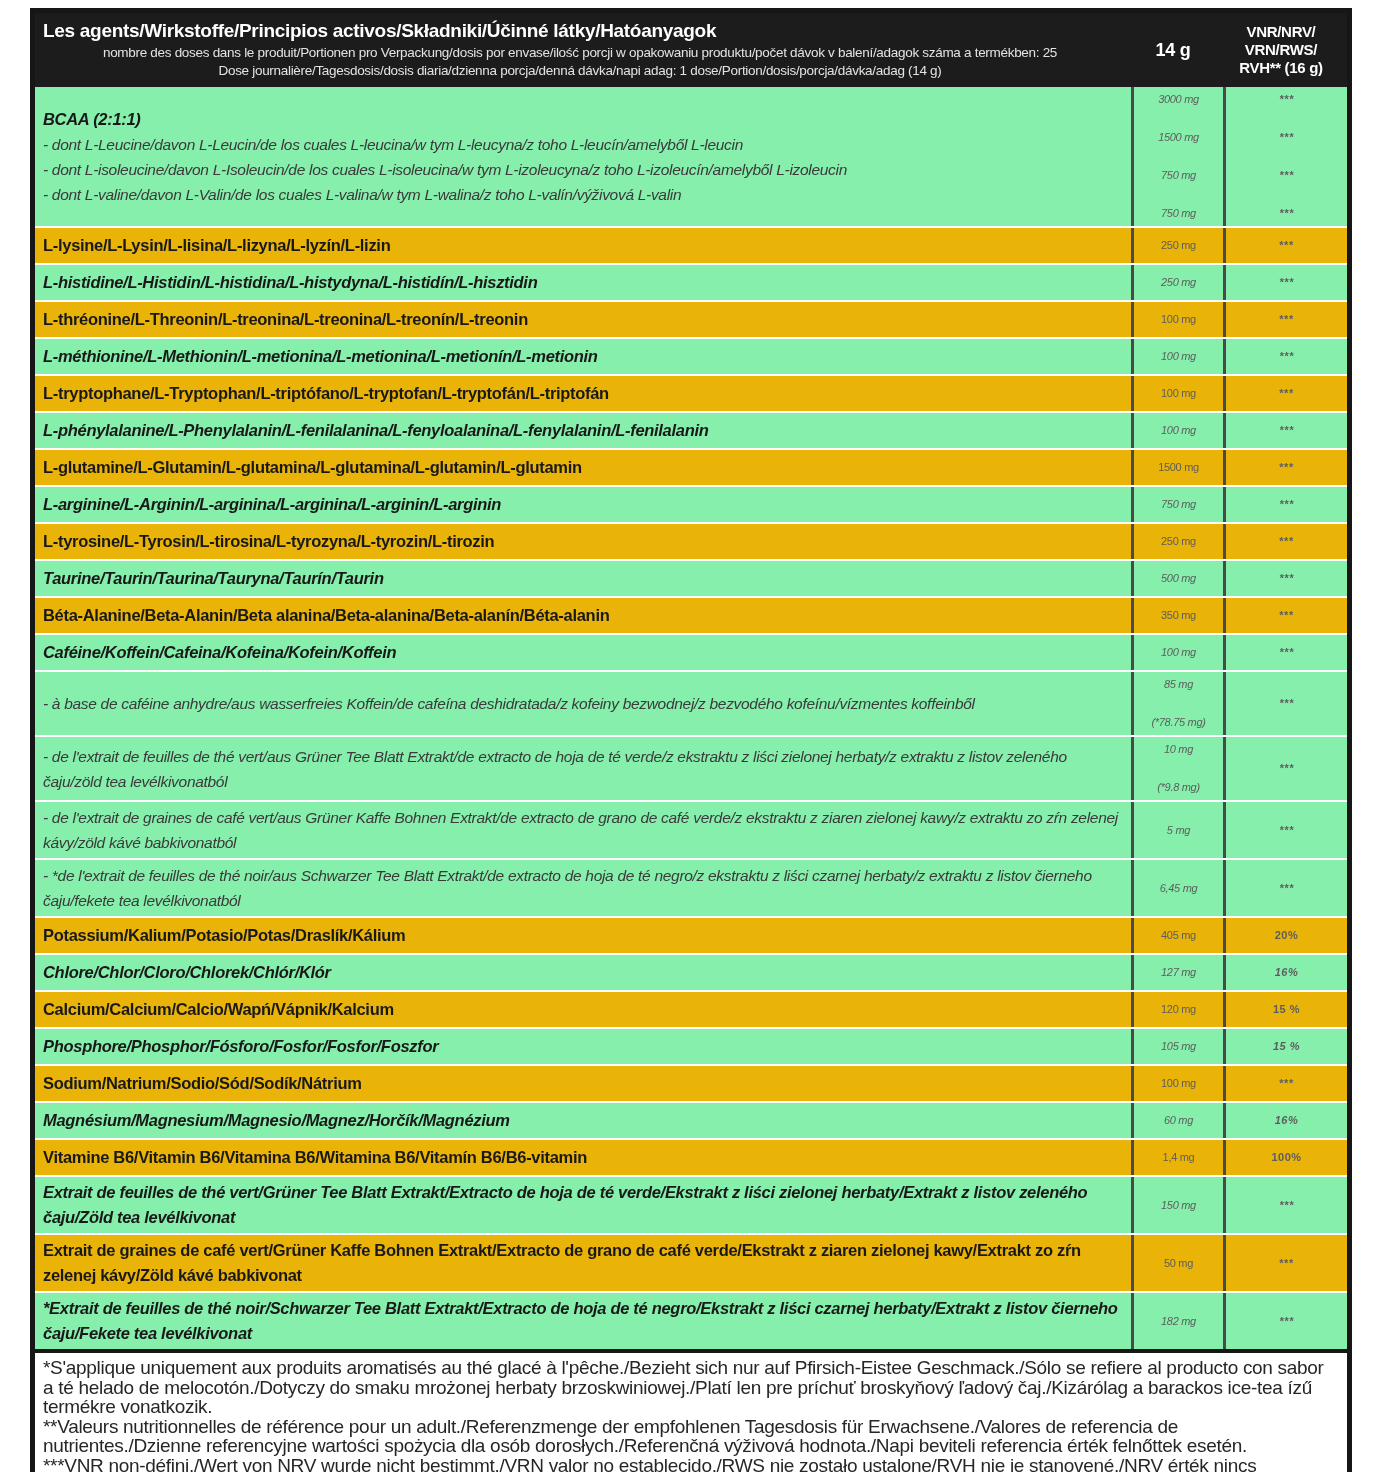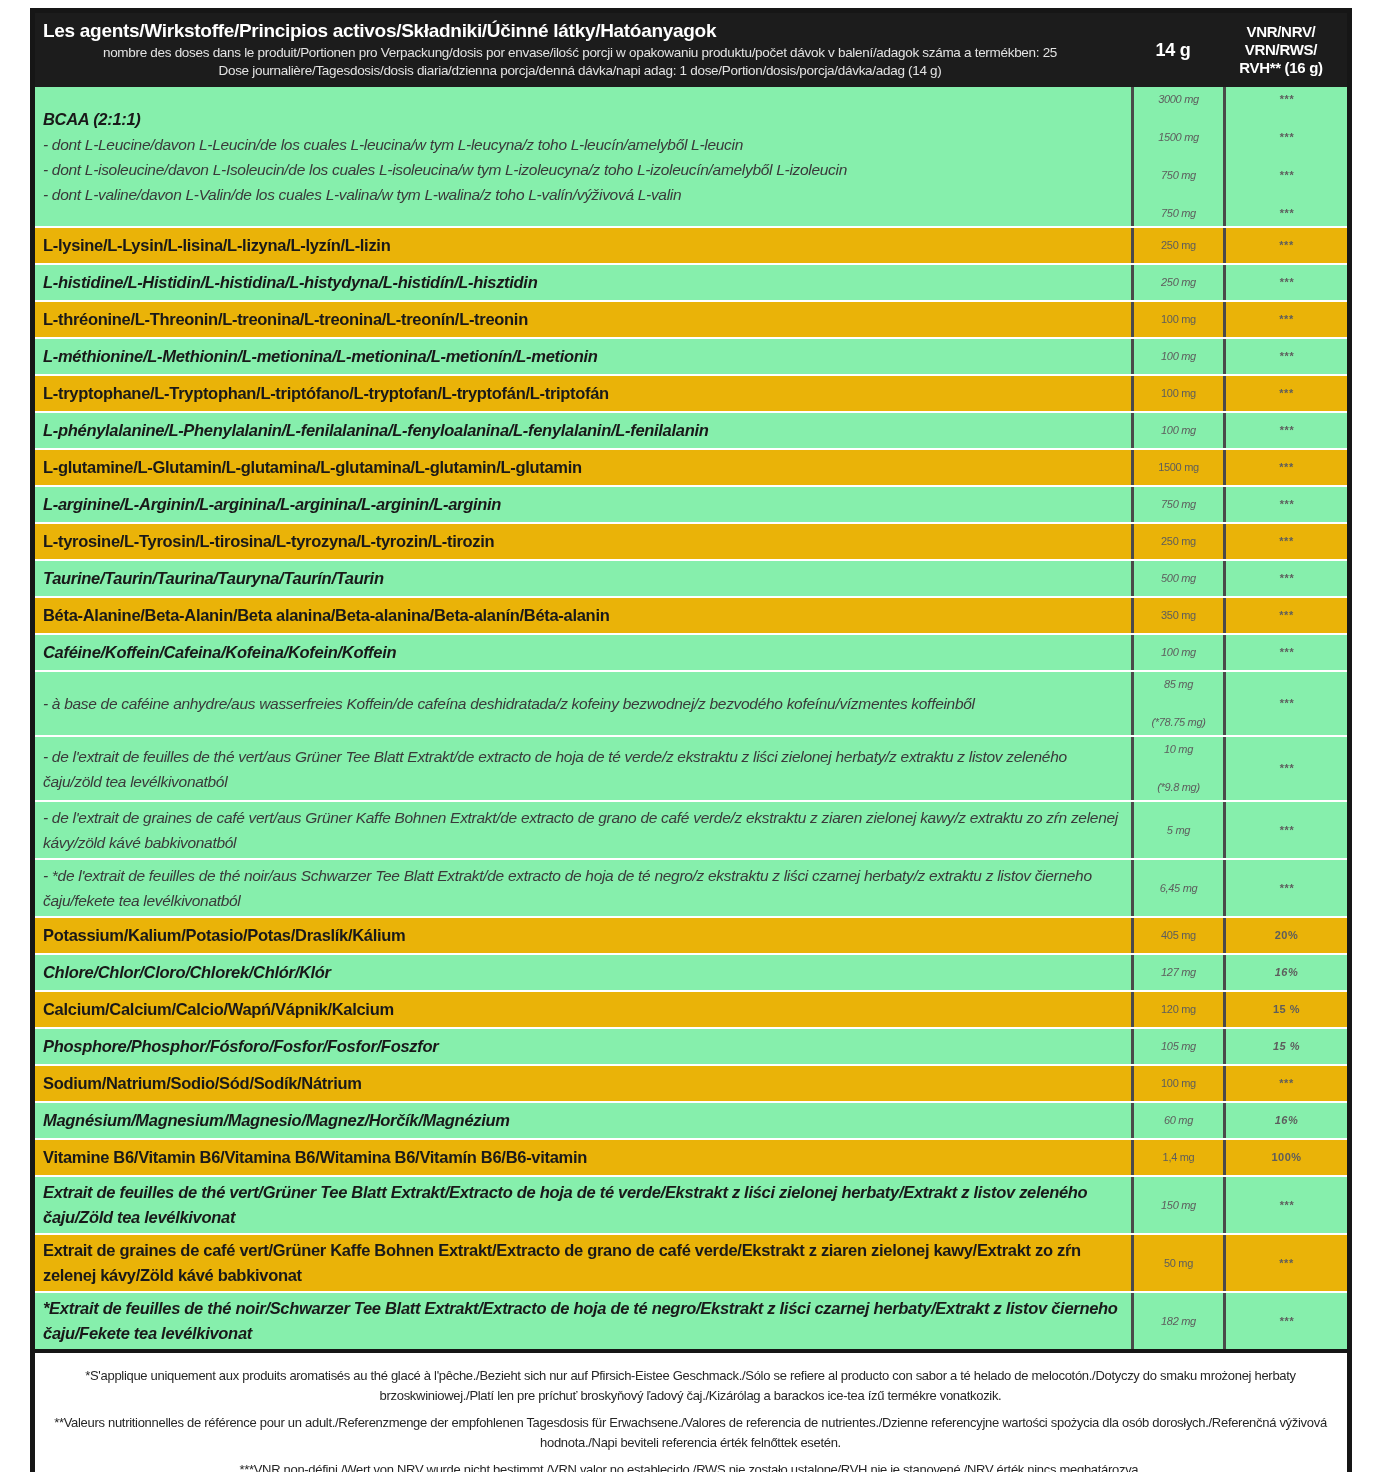--- a/index.html
+++ b/index.html
@@ -39,21 +39,21 @@
   .cell.amt, .cell.nrv {
     display:flex; flex-direction:column; justify-content:center; text-align:center;
     color:#5d5d5d; font-size:11px; letter-spacing:-0.3px;gap:13px;
   }
   .cell.amt { width:92px; border-left:3px solid #4a4a4a; }
   .cell.nrv { width:124px; border-left:3px solid #4a4a4a; }
   .cell.amt .v { line-height:25px; }
   .cell.nrv .v { line-height:25px; font-weight:bold; letter-spacing:0.5px; }
   
   .foot { border-top:4px solid #161616; padding:5px 9px 8px 8px; background:#ffffff; }
-  .foot p { margin:8px; font-size:13px; line-height:19.5px; color:#262626; letter-spacing:-0.3px;text-align:center; }
+  .foot p { margin:0; font-size:19px; line-height:19.5px; color:#262626; letter-spacing:-0.3px; }
 </style>
 </head>
 <body>
 
 <div class="label-table">
 
   <div class="hdr">
     <div class="hdr-left">
       <div class="hdr-title">Les agents/Wirkstoffe/Principios activos/Składniki/Účinné látky/Hatóanyagok</div>
       <div class="hdr-sub">nombre des doses dans le produit/Portionen pro Verpackung/dosis por envase/ilość porcji w opakowaniu produktu/počet dávok v balení/adagok száma a termékben: 25</div>

